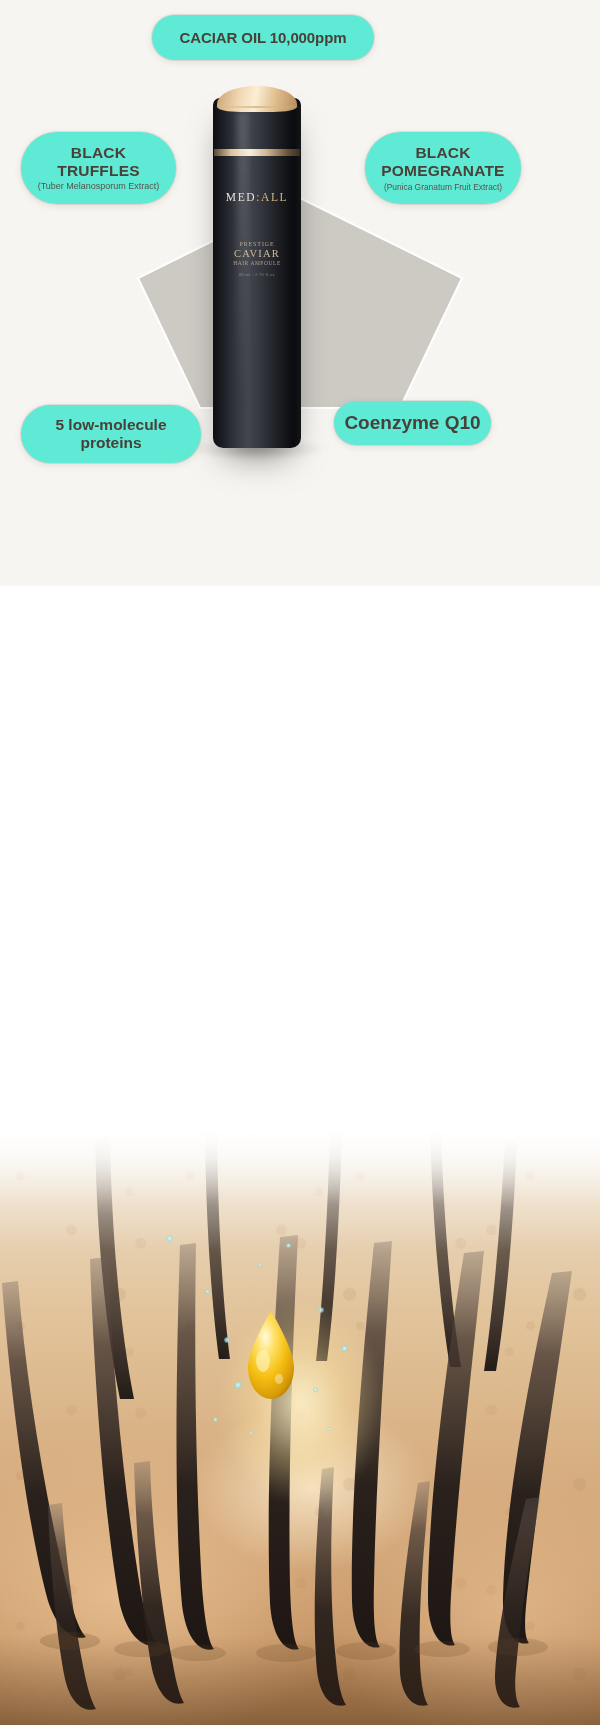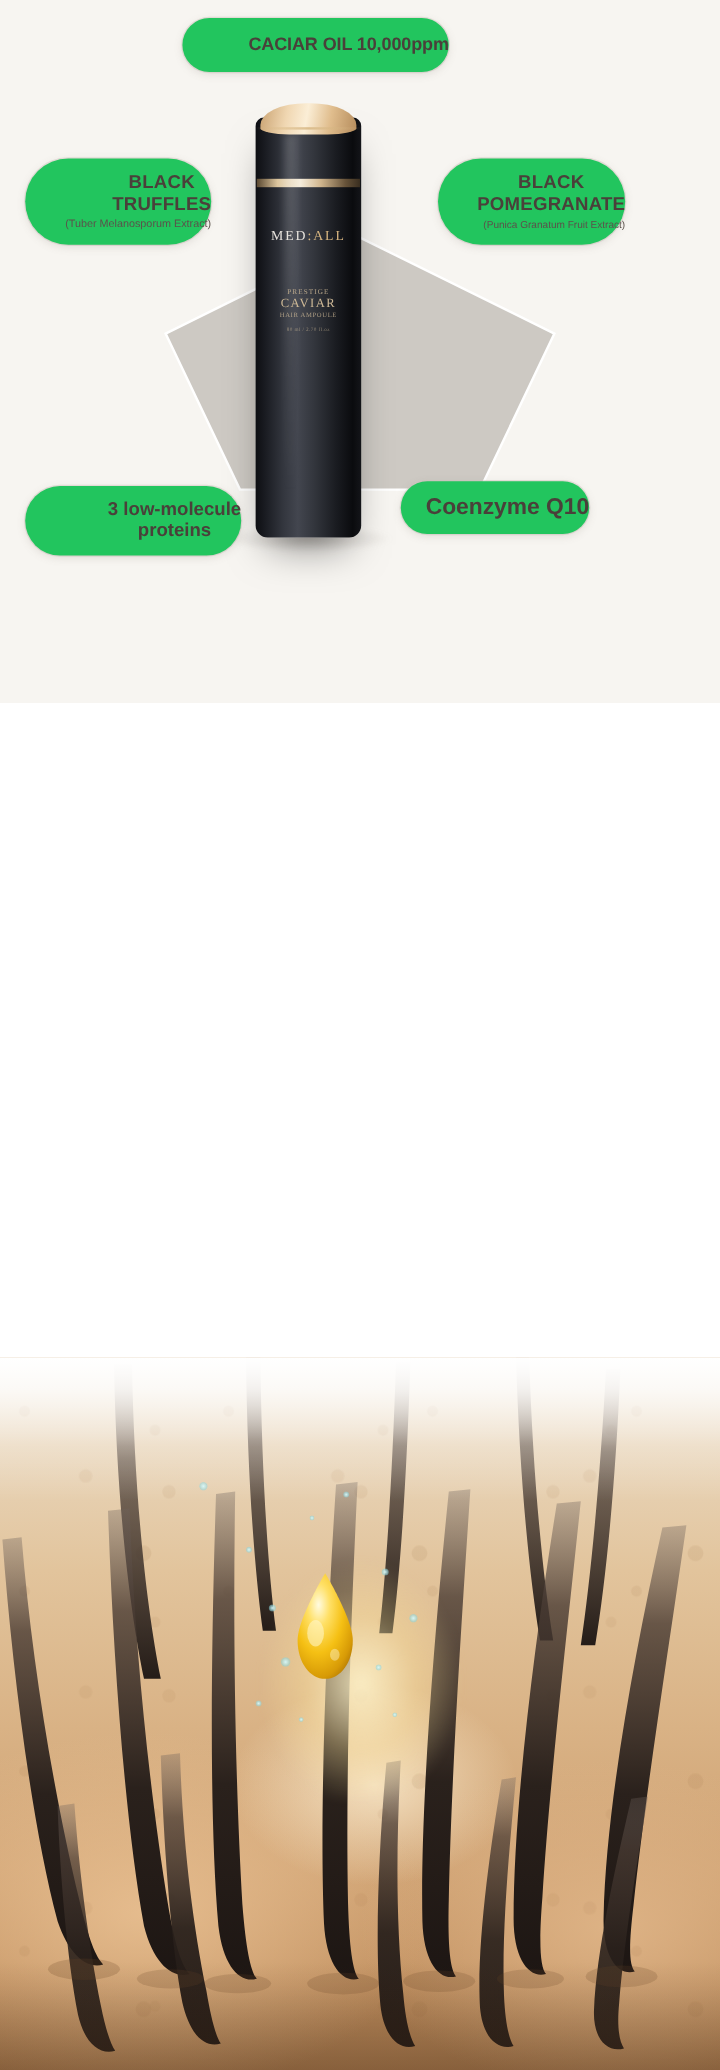--- a/index.html
+++ b/index.html
@@ -122,28 +122,28 @@
     position: absolute;
     left: 186px; top: 438px;
     width: 142px; height: 22px;
     background: radial-gradient(ellipse at center, rgba(120,112,104,.30), rgba(120,112,104,0) 70%);
     filter: blur(2px);
   }
 
   
   .pill {
     position: absolute;
-    background: #22c55e;
+    background: #5eead4;
     border-radius: 999px;
     text-align: center;
     color: #4a403a;
     box-shadow: 0 2px 7px rgba(120,108,98,.17), 0 0 0 1px rgba(208,200,190,.45);
     display: flex;
     flex-direction: column;
-    align-items: flex-end;
+    align-items: center;
     justify-content: center;
   }
   .pill .pill-title {
     font-weight: bold;
     line-height: 1.17;
     white-space: pre-line;
   }
   .pill .pill-sub {
     font-size: 9px;
     font-weight: normal;
@@ -327,21 +327,21 @@
       <span class="pill-sub">(Tuber Melanosporum Extract)</span>
     </div>
 
     <div class="pill" id="pill-pomegranate">
       <span class="pill-title">BLACK
 POMEGRANATE</span>
       <span class="pill-sub">(Punica Granatum Fruit Extract)</span>
     </div>
 
     <div class="pill" id="pill-proteins">
-      <span class="pill-title">3 low-molecule
+      <span class="pill-title">5 low-molecule
 proteins</span>
     </div>
 
     <div class="pill" id="pill-coq10">
       <span class="pill-title">Coenzyme Q10</span>
     </div>
   </section>
 
   <section class="copy-section">
     <div class="point-tag">#point 2</div>

